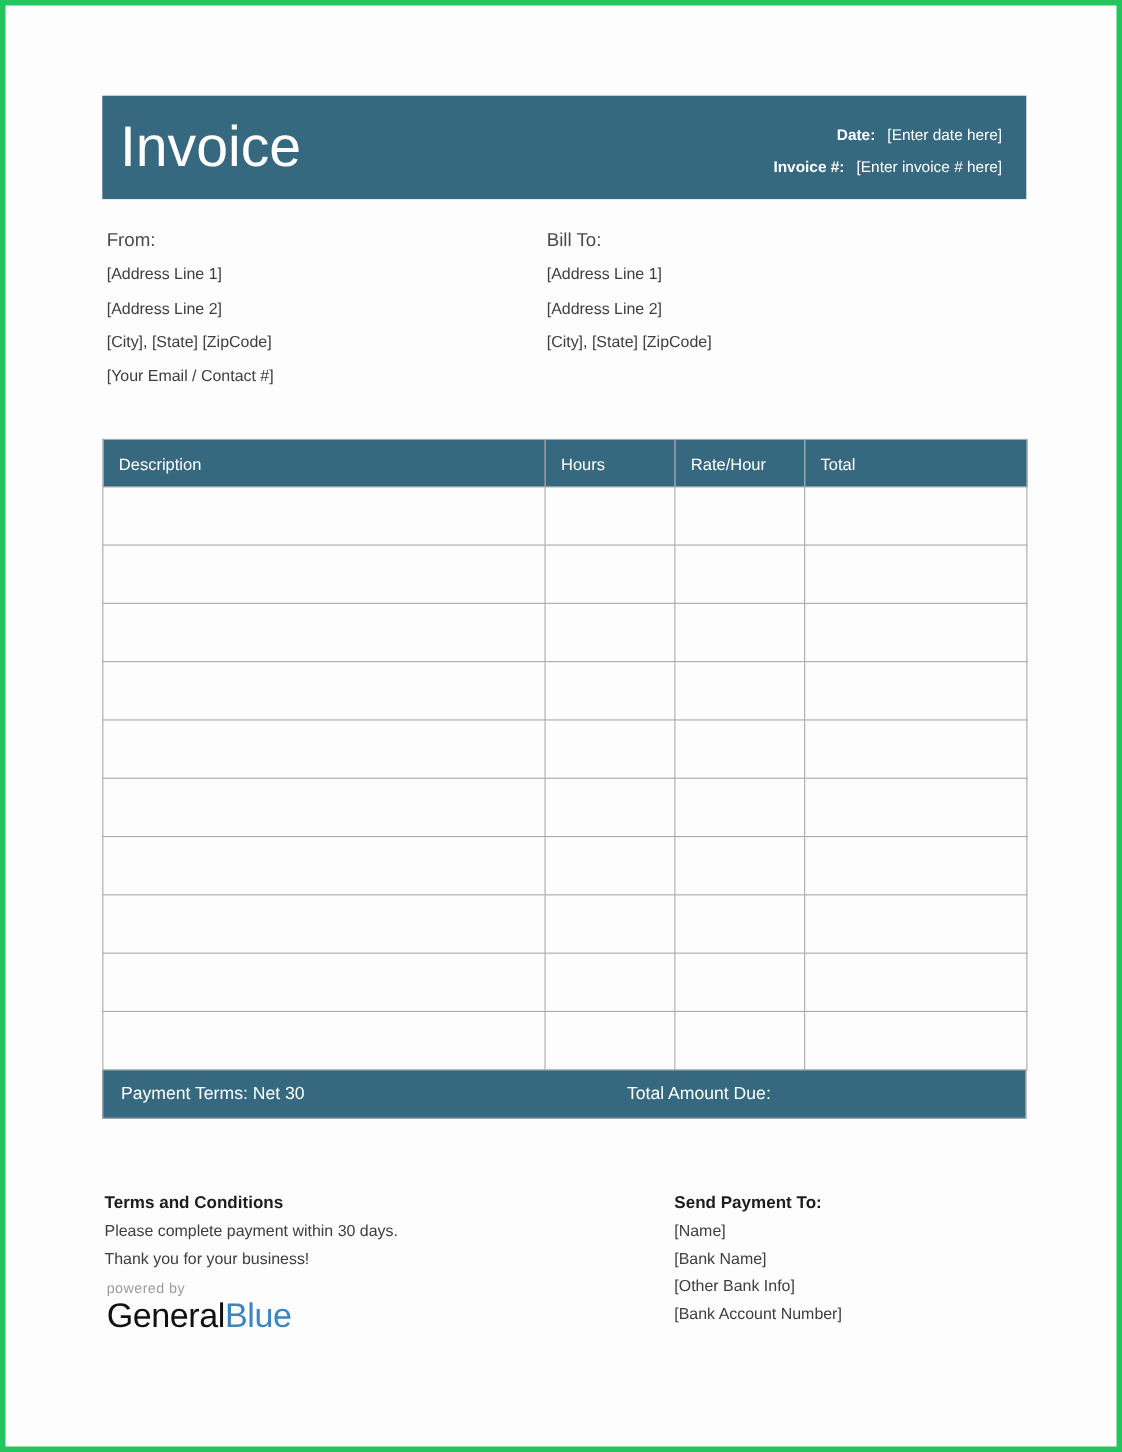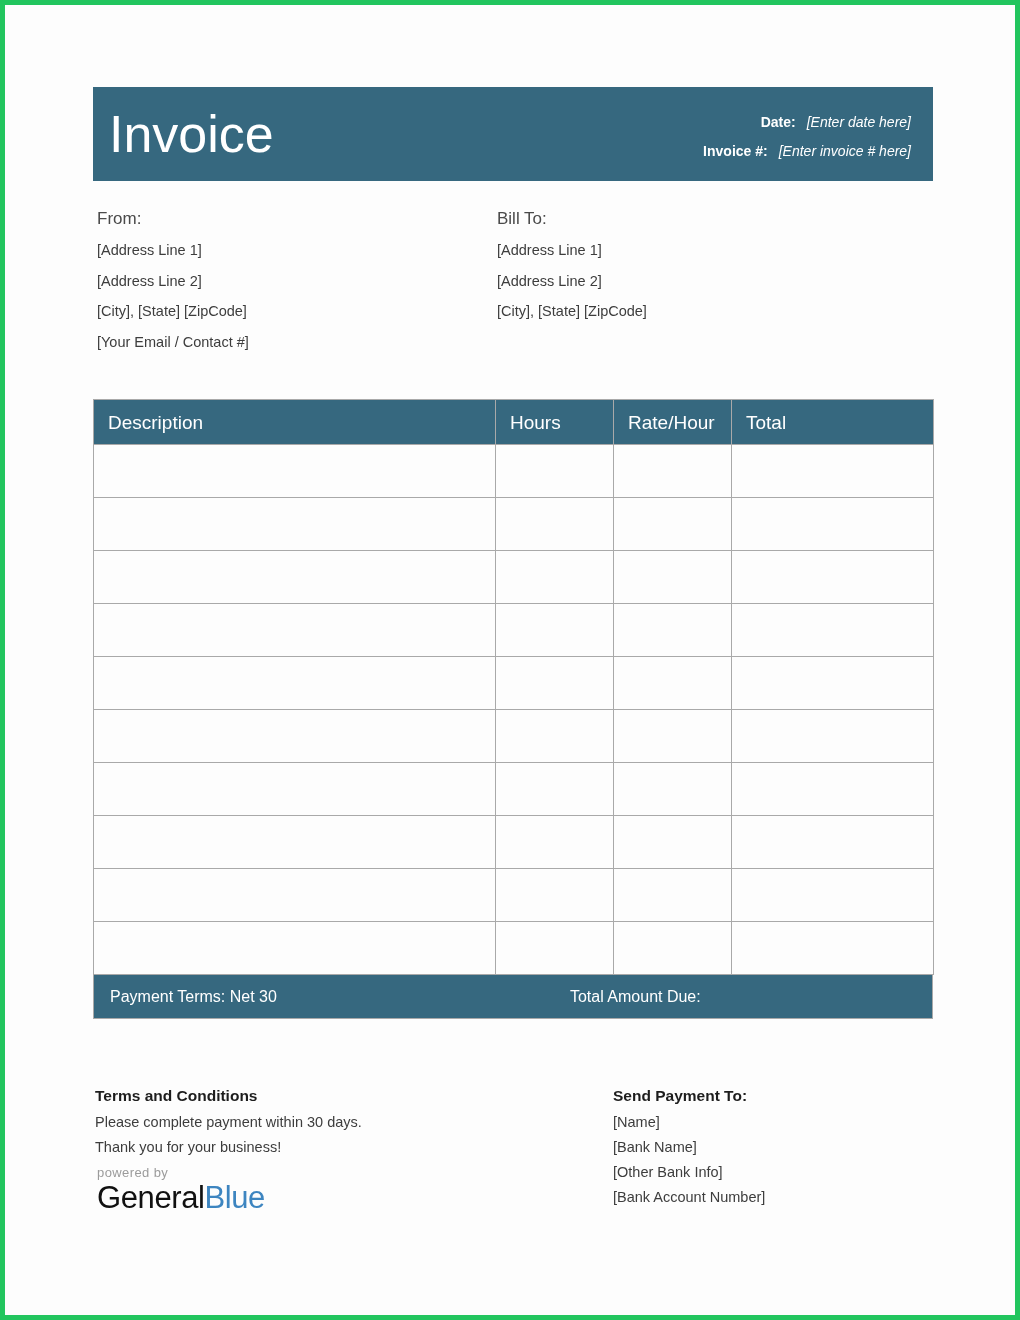--- a/index.html
+++ b/index.html
@@ -61,21 +61,21 @@
     align-items: baseline;
     color: #ffffff;
     font-size: 14px;
     white-space: nowrap;
   }
   .meta-label {
     font-weight: 700;
     text-align: right;
     margin-right: 11px;
   }
-  .meta-value { font-weight: 400; font-style: italic; }
+  .meta-value { font-weight: 400; }
 
   
   .addresses {
     display: flex;
     margin-top: 28px;
     padding-left: 4px;
   }
   .addresses { position: relative; }
   .addr-from { position: absolute; left: 4px; top: 0; width: 390px; }
   .addr-bill { position: absolute; left: 404px; top: 0; width: 420px; }
@@ -96,21 +96,21 @@
   
   .items {
     border-collapse: collapse;
     width: 840px;
     table-layout: fixed;
     margin-top: 0;
   }
   .items th {
     background: #36687f;
     color: #ffffff;
-    font-size: 19px;
+    font-size: 15px;
     font-weight: 400;
     text-align: left;
     padding: 12px 0 10px 14px;
     height: 43px;
     border: 1px solid #a9a9a9;
     border-bottom: 1px solid #a9a9a9;
   }
   .items td {
     border: 1px solid #a9a9a9;
     height: 53px;

